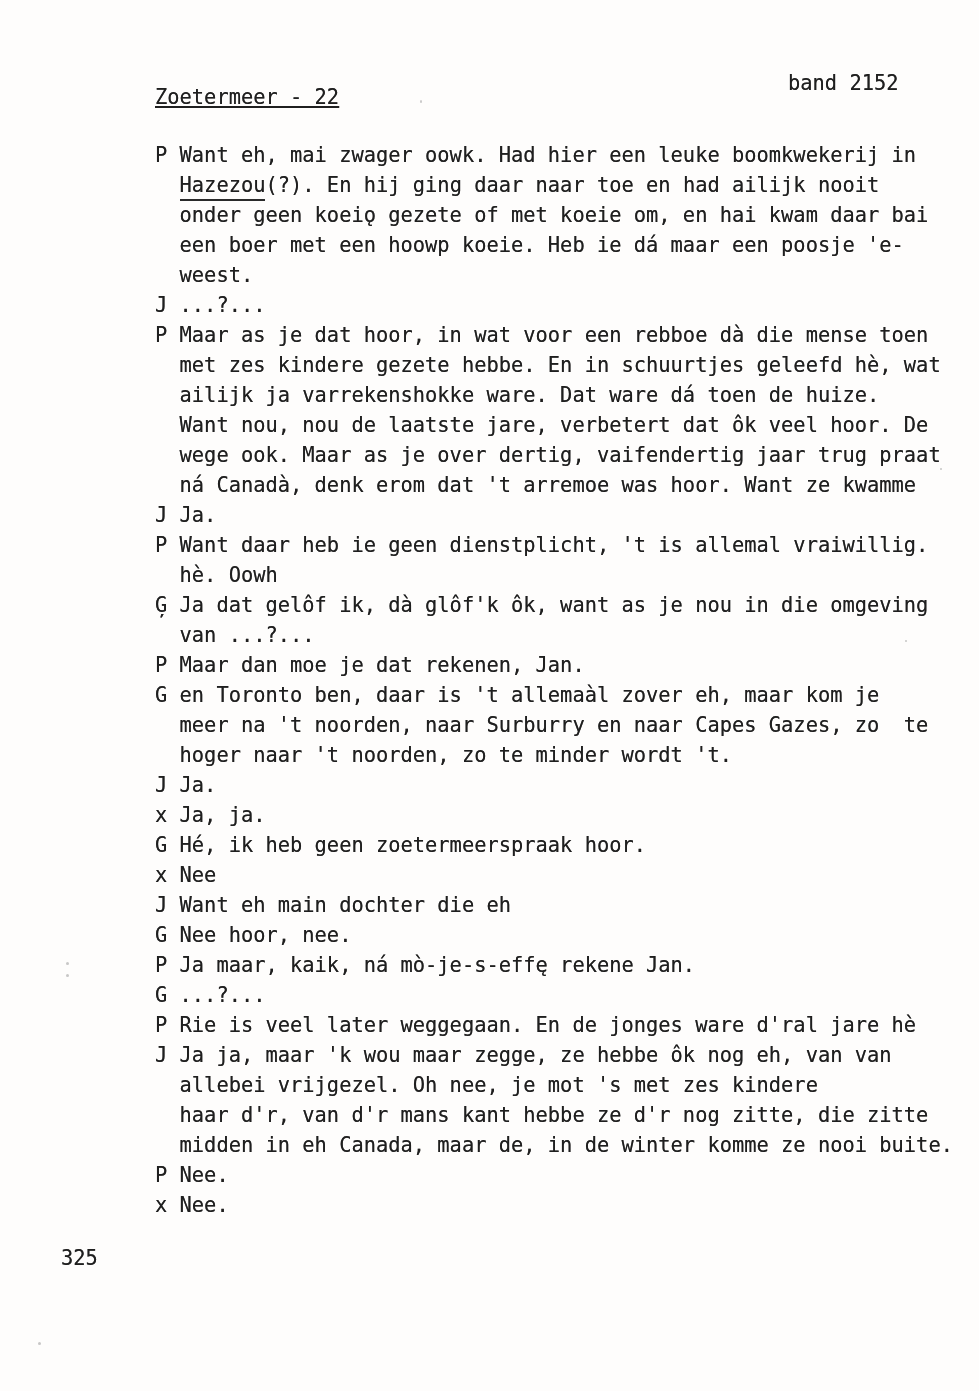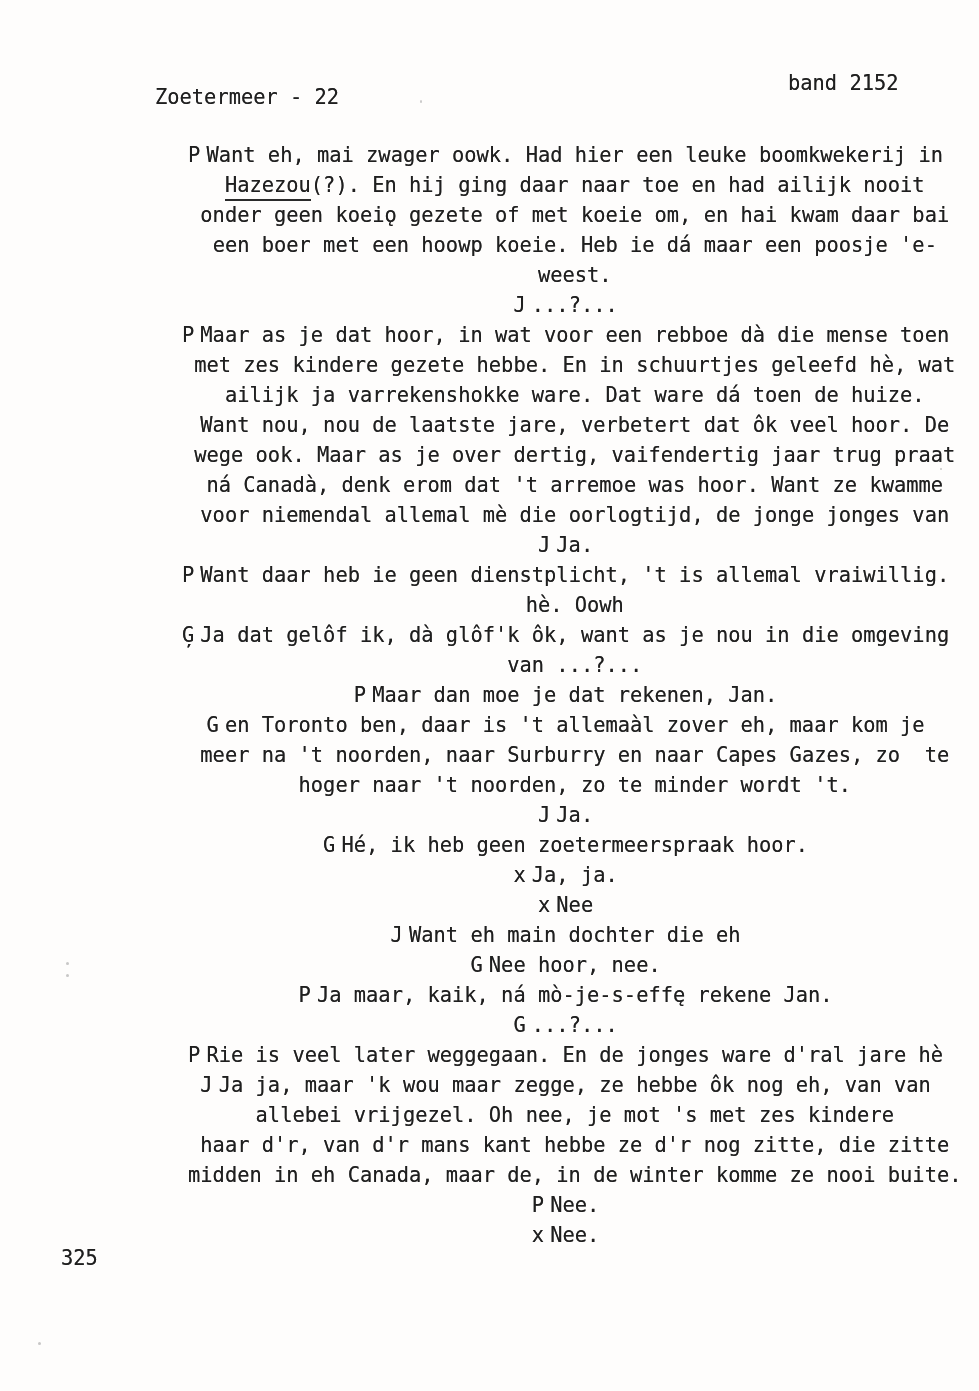--- a/index.html
+++ b/index.html
@@ -8,24 +8,24 @@
     width:979px; height:1391px;
     margin:0 auto;
     background:#fefdfc;
     color:#1f1f1f;
     font-family:"DejaVu Sans Mono","Liberation Mono",monospace;
     font-size:20.4px;
     line-height:30px;
     overflow:hidden;
     text-shadow:0 0 0.5px rgba(20,20,20,0.65);
   }
-  .header-left  { position:absolute; left:155px; top:82px; white-space:pre; }
+  .header-left  { position:absolute; left:155px; top:82px; white-space:pre;text-decoration:underline; }
   .header-right { position:absolute; left:788px; top:68px; white-space:pre; }
   .transcript   { position:absolute; left:155px; top:140px; width:815px; }
-  .line { height:30px; white-space:pre;text-align:center; }
+  .line { height:30px; white-space:pre; }
   .sp { display:inline-block; width:2ch; }
   .u  { border-bottom:2px solid #2a2a2a; padding-bottom:2px; }
   .margin-num { position:absolute; left:61px; top:1243px; white-space:pre; }
   .speck { position:absolute; background:#9a9a9a; border-radius:50%; opacity:0.55; }
 </style>
 </head>
 <body>
 
 <div class="page">
 
@@ -40,33 +40,32 @@
     <div class="line"><span class="sp"></span><span>onder geen koeiǫ gezete of met koeie om, en hai kwam daar bai</span></div>
     <div class="line"><span class="sp"></span><span>een boer met een hoowp koeie. Heb ie dá maar een poosje 'e-</span></div>
     <div class="line"><span class="sp"></span><span>weest.</span></div>
     <div class="line"><span class="sp">J</span><span>...?...</span></div>
     <div class="line"><span class="sp">P</span><span>Maar as je dat hoor, in wat voor een rebboe dà die mense toen</span></div>
     <div class="line"><span class="sp"></span><span>met zes kindere gezete hebbe. En in schuurtjes geleefd hè, wat</span></div>
     <div class="line"><span class="sp"></span><span>ailijk ja varrekenshokke ware. Dat ware dá toen de huize.</span></div>
     <div class="line"><span class="sp"></span><span>Want nou, nou de laatste jare, verbetert dat ôk veel hoor. De</span></div>
     <div class="line"><span class="sp"></span><span>wege ook. Maar as je over dertig, vaifendertig jaar trug praat</span></div>
     <div class="line"><span class="sp"></span><span>ná Canadà, denk erom dat 't arremoe was hoor. Want ze kwamme</span></div>
-    <div class="line"><span class="sp"></span><span>voor niemendal allemal mè die oorlogtijd, de jonge jonges van</span></div>
     <div class="line"><span class="sp">J</span><span>Ja.</span></div>
     <div class="line"><span class="sp">P</span><span>Want daar heb ie geen dienstplicht, 't is allemal vraiwillig.</span></div>
     <div class="line"><span class="sp"></span><span>hè. Oowh</span></div>
     <div class="line"><span class="sp">Ģ</span><span>Ja dat gelôf ik, dà glôf'k ôk, want as je nou in die omgeving</span></div>
     <div class="line"><span class="sp"></span><span>van ...?...</span></div>
     <div class="line"><span class="sp">P</span><span>Maar dan moe je dat rekenen, Jan.</span></div>
     <div class="line"><span class="sp">G</span><span>en Toronto ben, daar is 't allemaàl zover eh, maar kom je</span></div>
     <div class="line"><span class="sp"></span><span>meer na 't noorden, naar Surburry en naar Capes Gazes, zo  te</span></div>
     <div class="line"><span class="sp"></span><span>hoger naar 't noorden, zo te minder wordt 't.</span></div>
     <div class="line"><span class="sp">J</span><span>Ja.</span></div>
+    <div class="line"><span class="sp">x</span><span>Ja, ja.</span></div>
     <div class="line"><span class="sp">G</span><span>Hé, ik heb geen zoetermeerspraak hoor.</span></div>
-    <div class="line"><span class="sp">x</span><span>Ja, ja.</span></div>
     <div class="line"><span class="sp">x</span><span>Nee</span></div>
     <div class="line"><span class="sp">J</span><span>Want eh main dochter die eh</span></div>
     <div class="line"><span class="sp">G</span><span>Nee hoor, nee.</span></div>
     <div class="line"><span class="sp">P</span><span>Ja maar, kaik, ná mò-je-s-effę rekene Jan.</span></div>
     <div class="line"><span class="sp">G</span><span>...?...</span></div>
     <div class="line"><span class="sp">P</span><span>Rie is veel later weggegaan. En de jonges ware d'ral jare hè</span></div>
     <div class="line"><span class="sp">J</span><span>Ja ja, maar 'k wou maar zegge, ze hebbe ôk nog eh, van van</span></div>
     <div class="line"><span class="sp"></span><span>allebei vrijgezel. Oh nee, je mot 's met zes kindere</span></div>
     <div class="line"><span class="sp"></span><span>haar d'r, van d'r mans kant hebbe ze d'r nog zitte, die zitte</span></div>
     <div class="line"><span class="sp"></span><span>midden in eh Canada, maar de, in de winter komme ze nooi buite.</span></div>

